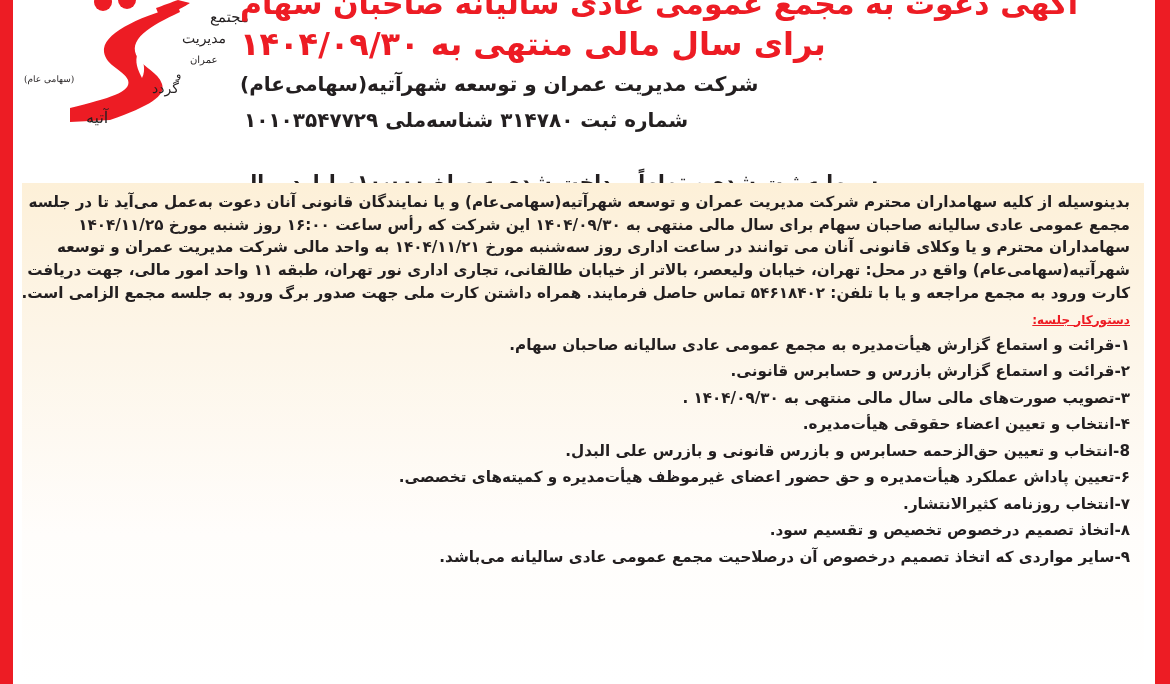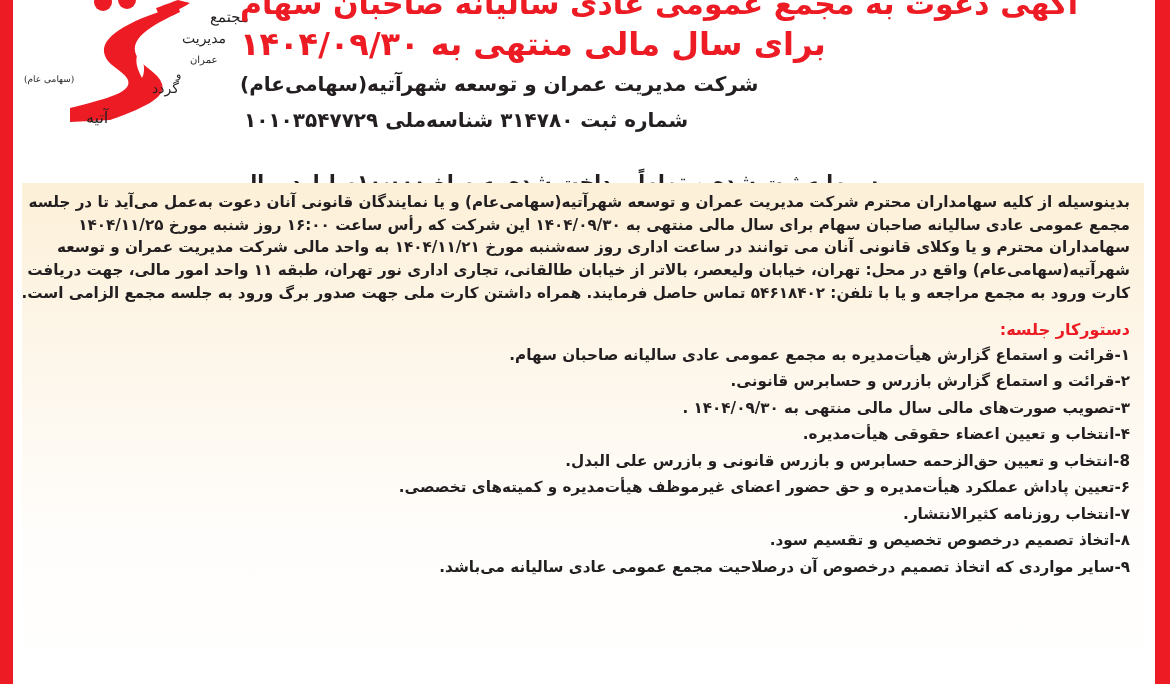--- a/index.html
+++ b/index.html
@@ -20,21 +20,21 @@
   .registration { position: absolute; left: 4px; right: 0; top: 106px; font-size: 20px; font-weight: bold; line-height: 28px; }
   .capital { position: absolute; left: 0; right: 0; top: 144px; font-size: 20px; font-weight: bold; line-height: 28px; margin-top: 24px; }
 
   .body-box {
     position: absolute; left: 22px; right: 26px; top: 183px; bottom: 0;
     background: linear-gradient(to bottom, #fdf0d8 0%, #fdf6ea 35%, #fffdfb 70%, #ffffff 100%);
     padding: 8px 14px 0 14px;
   }
   .para { font-size: 15.2px; font-weight: bold; line-height: 22.7px; text-align: justify; text-align-last: right; }
   .para-line { display: block; white-space: nowrap; }
-  .agenda-title { font-size: 16px; font-weight: bold; color: #ed1c24; line-height: 24px; margin-top: 13px; }
+  .agenda-title { font-size: 12px; font-weight: bold; color: #ed1c24; line-height: 24px; margin-top: 3px; text-decoration: underline; }
   .agenda-list { list-style: none; }
   .agenda-item { font-size: 15.2px; font-weight: bold; line-height: 26.5px; white-space: nowrap; }
 </style>
 </head>
 <body>
 
 <div class="red-bar-left"></div>
 <div class="red-bar-right"></div>
 
 <div class="logo">

